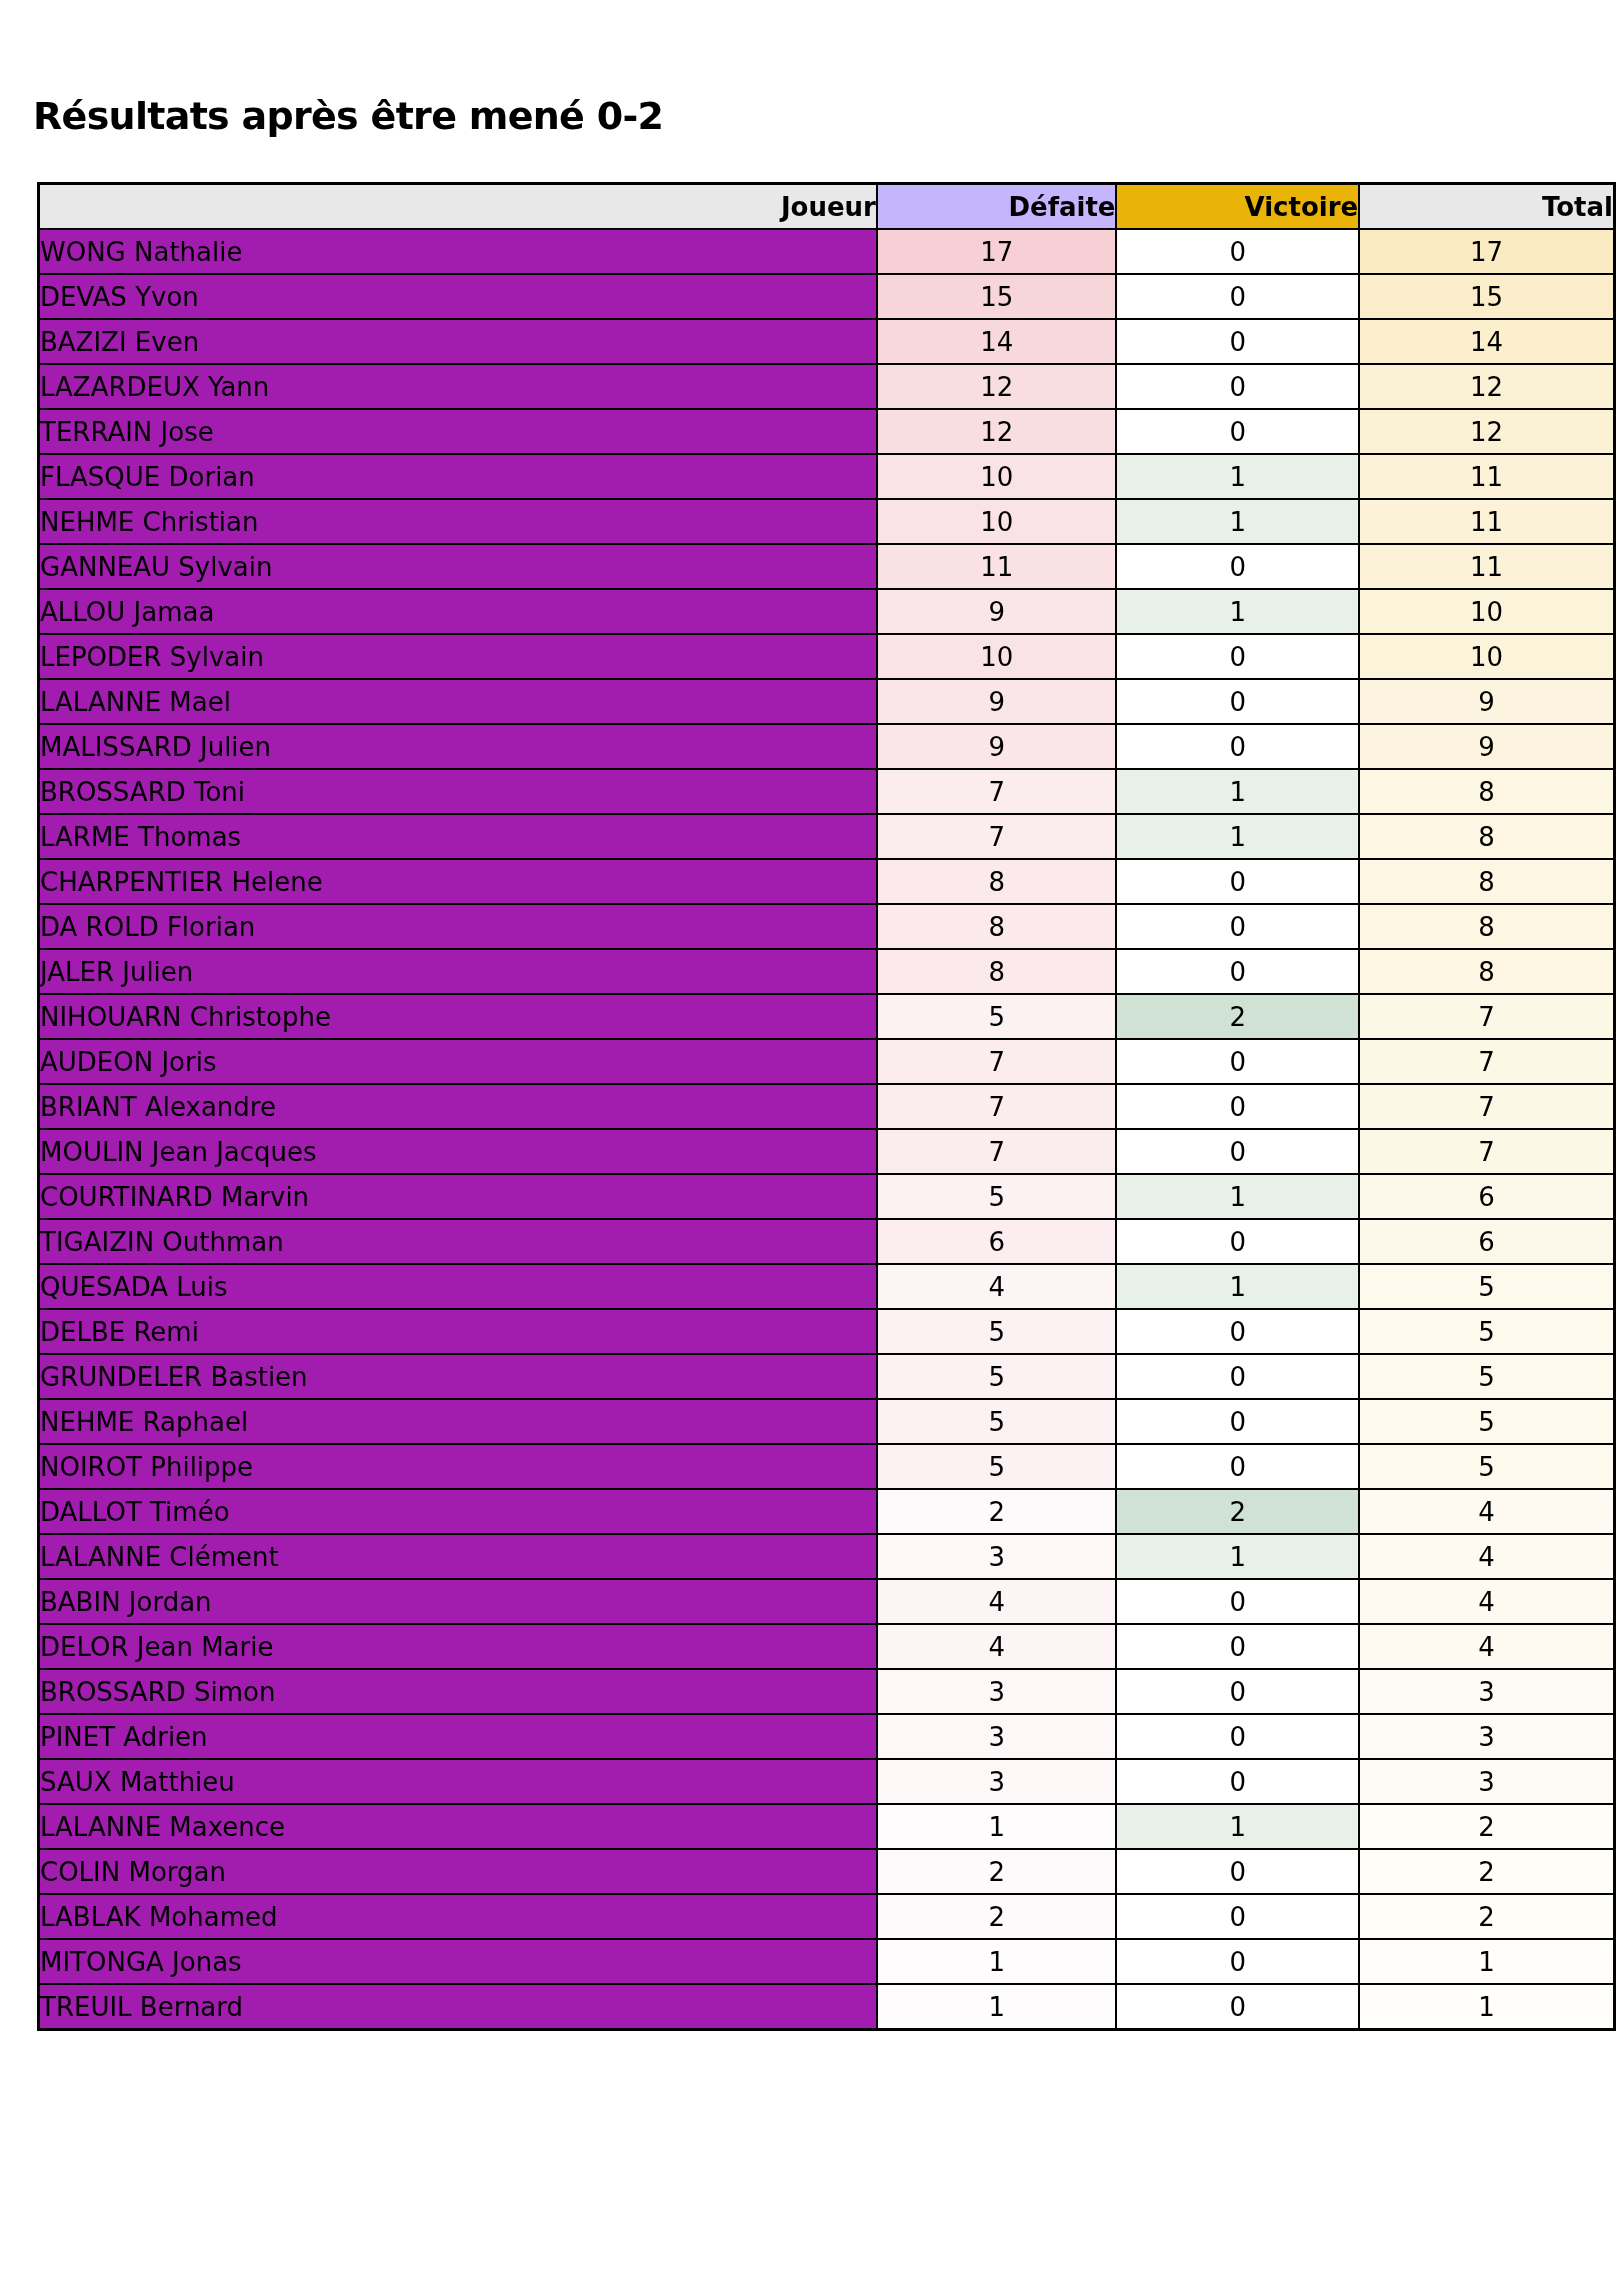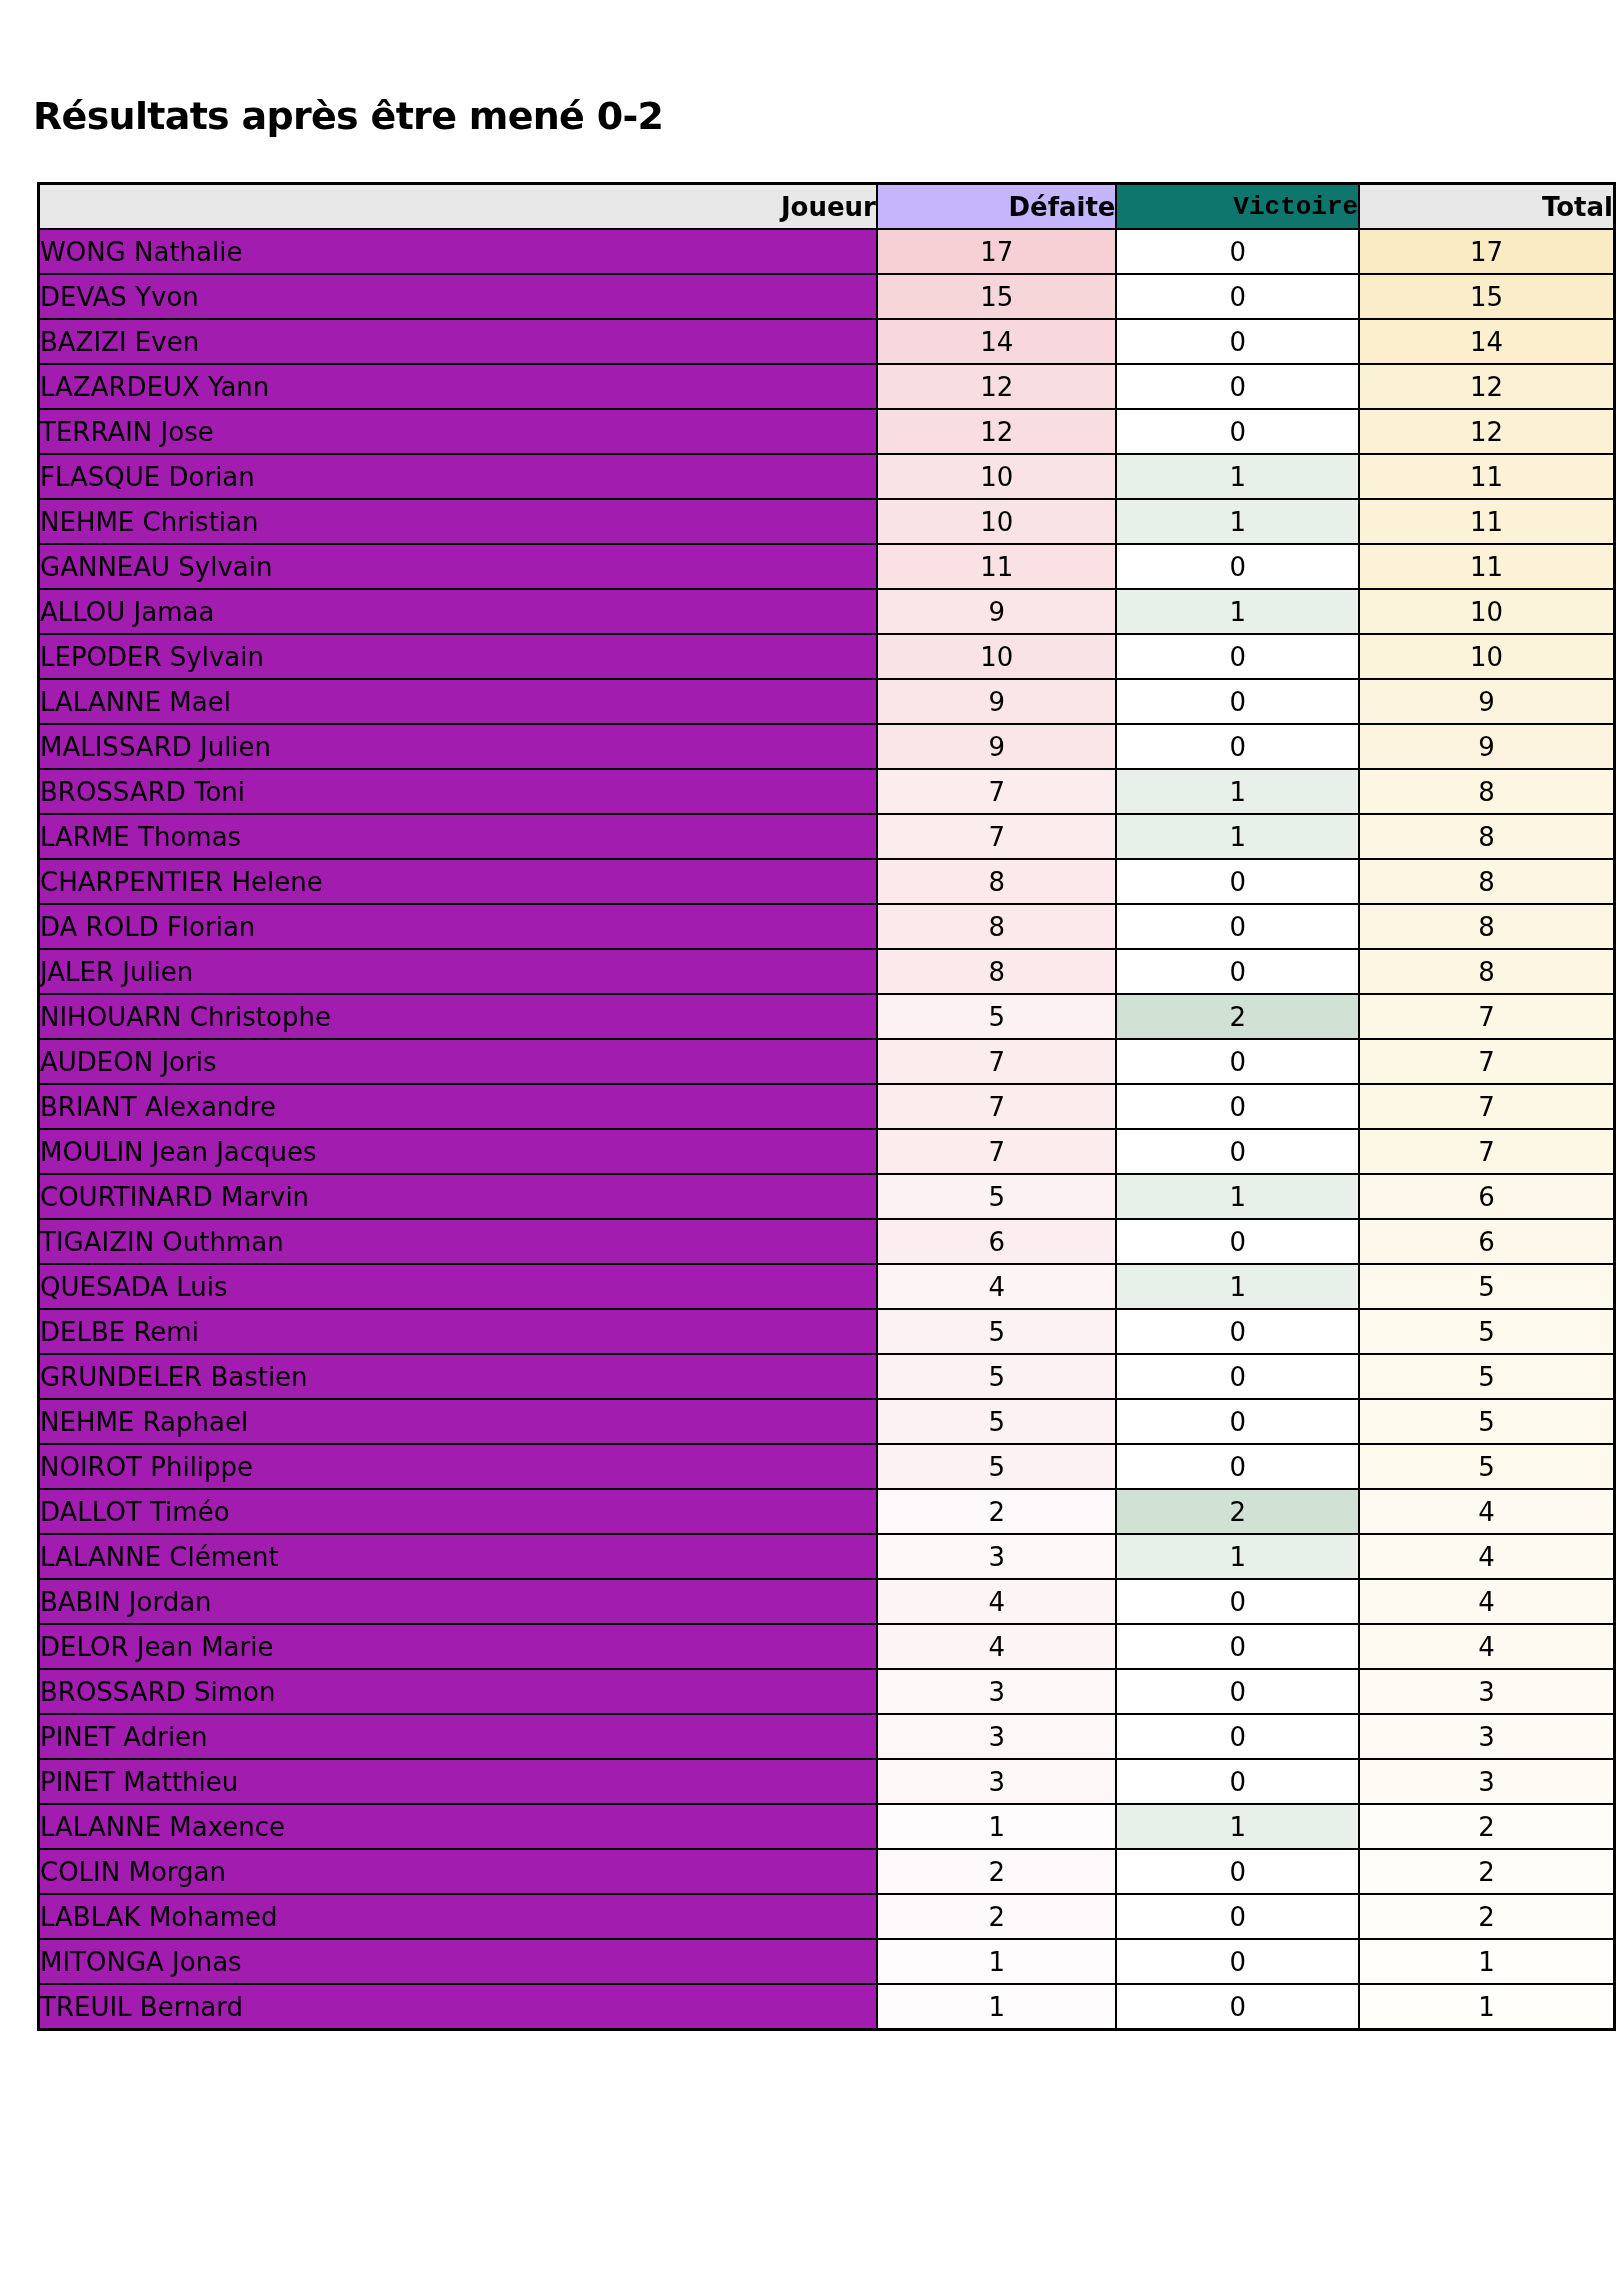--- a/index.html
+++ b/index.html
@@ -65,21 +65,21 @@
   <colgroup>
     <col class="c-player">
     <col class="c-defeat">
     <col class="c-victory">
     <col class="c-total">
   </colgroup>
   <thead>
     <tr>
       <th style="background: rgb(232, 232, 232);">Joueur</th>
       <th style="background: #c4b5fd;">Défaite</th>
-      <th style="background: #0f766e; font-family: Liberation Mono, monospace;">Victoire</th>
+      <th style="background: #eab308;">Victoire</th>
       <th style="background: rgb(232, 232, 232);">Total</th>
     </tr>
   </thead>
   <tbody>
       <tr>
         <td class="player-cell">WONG Nathalie</td>
         <td class="num-cell" style="background: rgb(246, 208, 213);">17</td>
         <td class="num-cell" style="background: rgb(255, 255, 255);">0</td>
         <td class="num-cell" style="background: rgb(250, 235, 194);">17</td>
       </tr>
@@ -275,21 +275,21 @@
         <td class="num-cell" style="background: rgb(255, 255, 255);">0</td>
         <td class="num-cell" style="background: rgb(254, 251, 244);">3</td>
       </tr>
       <tr>
         <td class="player-cell">PINET Adrien</td>
         <td class="num-cell" style="background: rgb(253, 247, 248);">3</td>
         <td class="num-cell" style="background: rgb(255, 255, 255);">0</td>
         <td class="num-cell" style="background: rgb(254, 251, 244);">3</td>
       </tr>
       <tr>
-        <td class="player-cell">PINET Matthieu</td>
+        <td class="player-cell">SAUX Matthieu</td>
         <td class="num-cell" style="background: rgb(253, 247, 248);">3</td>
         <td class="num-cell" style="background: rgb(255, 255, 255);">0</td>
         <td class="num-cell" style="background: rgb(254, 251, 244);">3</td>
       </tr>
       <tr>
         <td class="player-cell">LALANNE Maxence</td>
         <td class="num-cell" style="background: rgb(254, 252, 253);">1</td>
         <td class="num-cell" style="background: rgb(231, 241, 233);">1</td>
         <td class="num-cell" style="background: rgb(254, 253, 248);">2</td>
       </tr>

